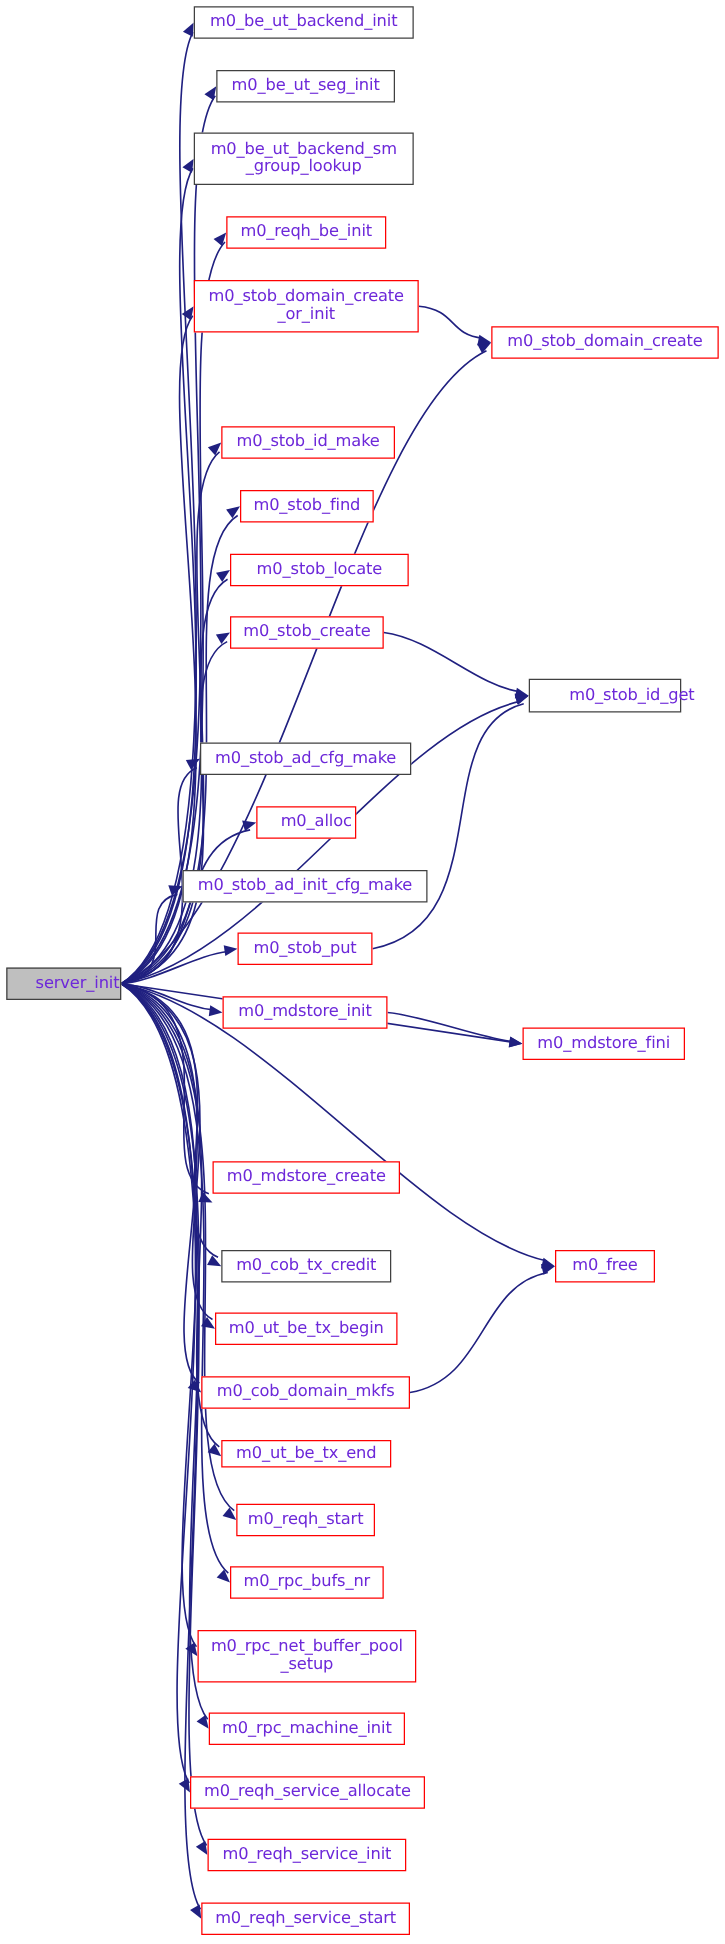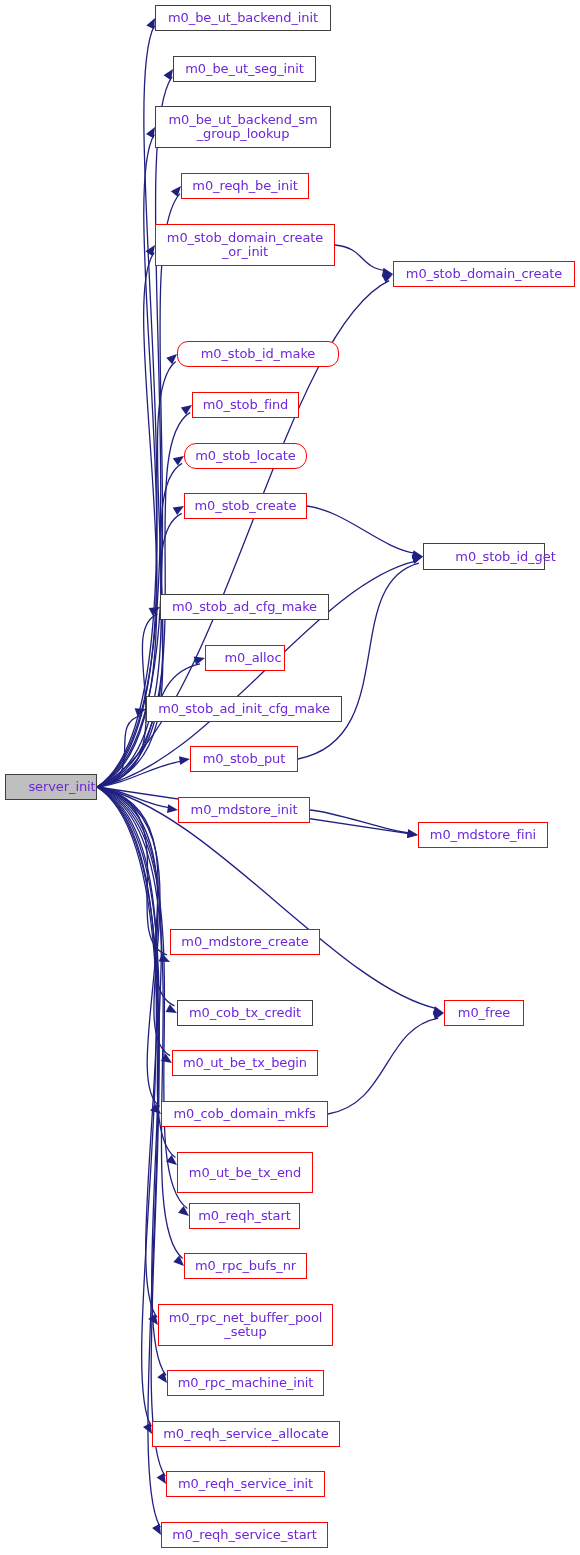--- a/index.html
+++ b/index.html
@@ -127,37 +127,37 @@
     </svg>
 <div class="node root" style="left: 5px; top: 774px; width: 92px; height: 26px; padding-left: 22px;">server_init</div>
     <div class="node black" style="left: 155px; top: 5px; width: 176px; height: 26px;">m0_be_ut_backend_init</div>
     <div class="node black" style="left: 173px; top: 56px; width: 143px; height: 26px;">m0_be_ut_seg_init</div>
     <div class="node black" style="left: 155px; top: 106px; width: 176px; height: 42px;">m0_be_ut_backend_sm
 _group_lookup</div>
     <div class="node red" style="left: 181px; top: 173px; width: 128px; height: 26px;">m0_reqh_be_init</div>
     <div class="node red" style="left: 155px; top: 224px; width: 180px; height: 42px;">m0_stob_domain_create
 _or_init</div>
     <div class="node red" style="left: 393px; top: 261px; width: 182px; height: 26px;">m0_stob_domain_create</div>
-    <div class="node red" style="left: 177px; top: 341px; width: 162px; height: 26px; border-radius: 11px;">m0_stob_id_make</div>
+    <div class="node red" style="left: 177px; top: 341px; width: 139px; height: 26px;">m0_stob_id_make</div>
     <div class="node red" style="left: 192px; top: 392px; width: 107px; height: 26px;">m0_stob_find</div>
-    <div class="node red" style="left: 184px; top: 443px; width: 123px; height: 26px; border-radius: 12px;">m0_stob_locate</div>
+    <div class="node red" style="left: 184px; top: 443px; width: 143px; height: 26px;">m0_stob_locate</div>
     <div class="node red" style="left: 184px; top: 493px; width: 123px; height: 26px;">m0_stob_create</div>
     <div class="node black" style="left: 423px; top: 543px; width: 122px; height: 27px; padding-left: 43px;">m0_stob_id_get</div>
     <div class="node black" style="left: 160px; top: 594px; width: 169px; height: 26px;">m0_stob_ad_cfg_make</div>
     <div class="node red" style="left: 205px; top: 645px; width: 80px; height: 26px; padding-left: 16px;">m0_alloc</div>
     <div class="node black" style="left: 146px; top: 696px; width: 196px; height: 26px;">m0_stob_ad_init_cfg_make</div>
     <div class="node red" style="left: 190px; top: 746px; width: 108px; height: 26px;">m0_stob_put</div>
     <div class="node red" style="left: 178px; top: 797px; width: 132px; height: 26px;">m0_mdstore_init</div>
     <div class="node red" style="left: 418px; top: 822px; width: 130px; height: 26px;">m0_mdstore_fini</div>
     <div class="node red" style="left: 170px; top: 929px; width: 150px; height: 26px;">m0_mdstore_create</div>
     <div class="node black" style="left: 177px; top: 1000px; width: 136px; height: 26px;">m0_cob_tx_credit</div>
     <div class="node red" style="left: 444px; top: 1000px; width: 80px; height: 26px;">m0_free</div>
     <div class="node red" style="left: 172px; top: 1050px; width: 146px; height: 26px;">m0_ut_be_tx_begin</div>
     <div class="node red" style="left: 161px; top: 1101px; width: 167px; height: 26px;">m0_cob_domain_mkfs</div>
-    <div class="node red" style="left: 177px; top: 1152px; width: 136px; height: 41px;">m0_ut_be_tx_end</div>
+    <div class="node red" style="left: 177px; top: 1152px; width: 136px; height: 22px;">m0_ut_be_tx_end</div>
     <div class="node red" style="left: 189px; top: 1203px; width: 111px; height: 26px; text-align: right;">m0_reqh_start</div>
     <div class="node red" style="left: 184px; top: 1253px; width: 123px; height: 26px;">m0_rpc_bufs_nr</div>
     <div class="node red" style="left: 158px; top: 1304px; width: 175px; height: 42px;">m0_rpc_net_buffer_pool
 _setup</div>
     <div class="node red" style="left: 167px; top: 1370px; width: 157px; height: 26px;">m0_rpc_machine_init</div>
     <div class="node red" style="left: 152px; top: 1421px; width: 188px; height: 26px;">m0_reqh_service_allocate</div>
     <div class="node red" style="left: 166px; top: 1471px; width: 159px; height: 26px;">m0_reqh_service_init</div>
     <div class="node red" style="left: 161px; top: 1522px; width: 167px; height: 26px;">m0_reqh_service_start</div>
   </div>
 

